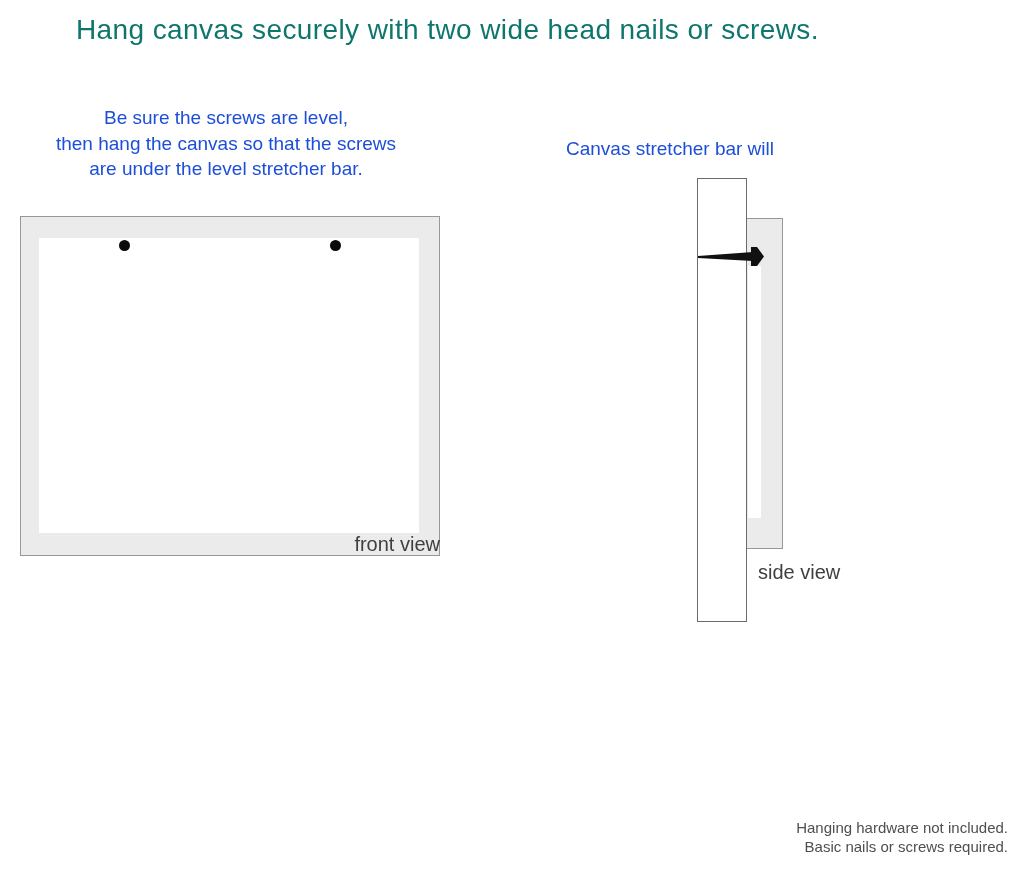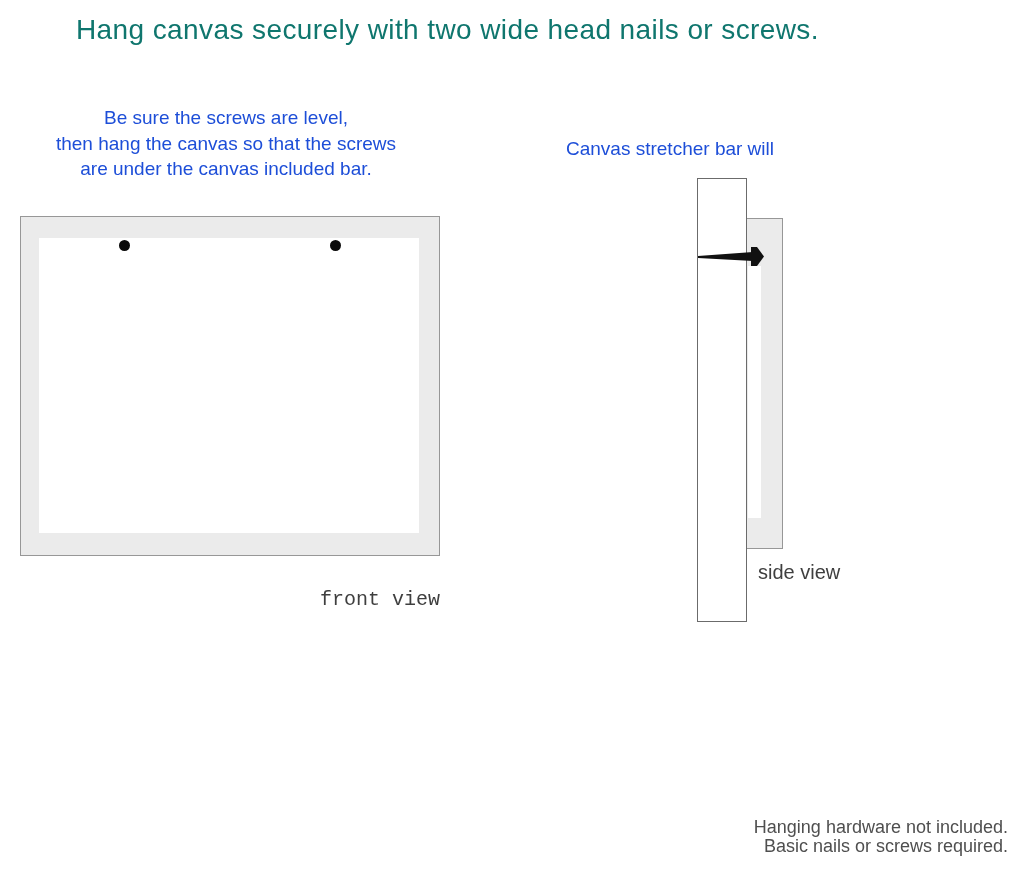--- a/index.html
+++ b/index.html
@@ -38,56 +38,56 @@
   }
   .screw-dot{
     position:absolute;width:11px;height:11px;border-radius:50%;background:#0a0a0a;top:23px;
   }
   .screw-dot.left{left:98px;}
   .screw-dot.right{left:309px;}
 
   .view-label{
     position:absolute;font-size:20px;font-weight:300;color:#3f3f3f;line-height:24px;
   }
-  .label-front{left:240px;top:588px;width:200px;text-align:right;font-family:Liberation Mono, monospace;}
+  .label-front{left:240px;top:532px;width:200px;text-align:right;}
   .label-side{left:758px;top:560px;text-align:center;}
 
   
   .side-canvas{
     position:absolute;left:746px;top:218px;width:37px;height:331px;
     box-sizing:border-box;background:var(--canvas-frame);
     border:1px solid var(--border-light);z-index:1;
   }
   .side-canvas-gap{
     position:absolute;left:1px;top:47px;width:13px;height:252px;background:#ffffff;
   }
   .wall-rect{
     position:absolute;left:697px;top:178px;width:50px;height:444px;
     box-sizing:border-box;background:#ffffff;border:1.5px solid var(--border-dark);z-index:2;
   }
   .nail{
     position:absolute;left:696px;top:244px;width:70px;height:26px;z-index:3;
   }
   .footnote{
     position:absolute;left:708px;top:818px;width:300px;text-align:right;
-    font-size:18px;line-height:19px;color:var(--footnote-text);font-weight:300;
+    font-size:15px;line-height:19px;color:var(--footnote-text);font-weight:300;
   }
   .footnote span{display:block;}
 </style>
 </head>
 <body>
 
 <div class="page">
 
   <div class="page-title">Hang canvas securely with two wide head nails or screws.</div>
 
   <div class="instr instr-front">
     <span>Be sure the screws are level,</span>
     <span>then hang the canvas so that the screws</span>
-    <span>are under the canvas included bar.</span>
+    <span>are under the level stretcher bar.</span>
   </div>
 
   <div class="instr instr-side">
     <span>Canvas stretcher bar will</span>
   </div>
 
   <div class="front-frame">
     <div class="front-inner"></div>
     <div class="screw-dot left"></div>
     <div class="screw-dot right"></div>

